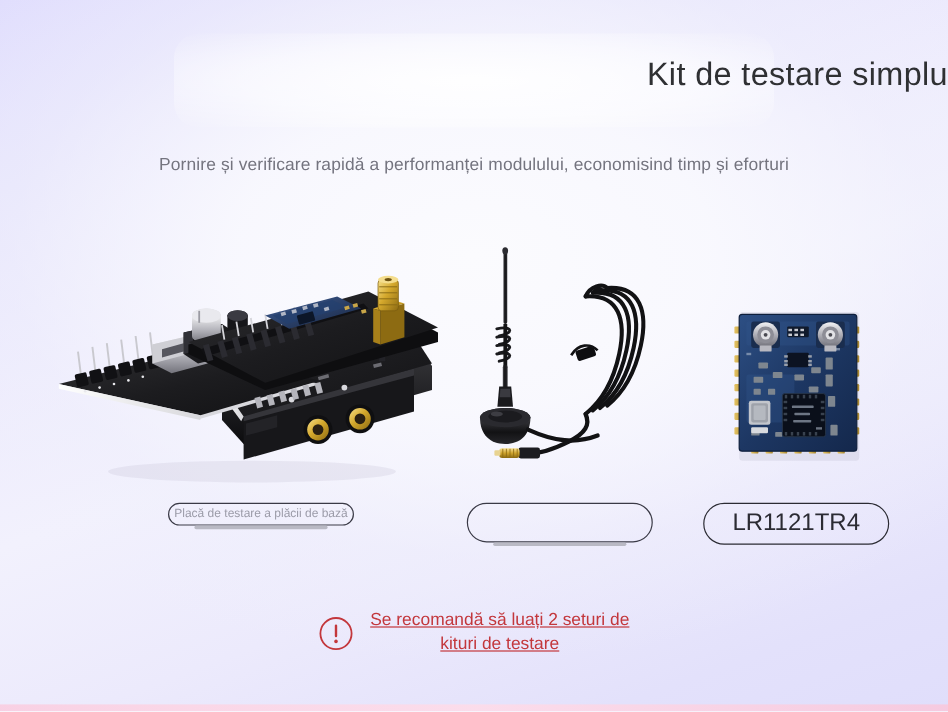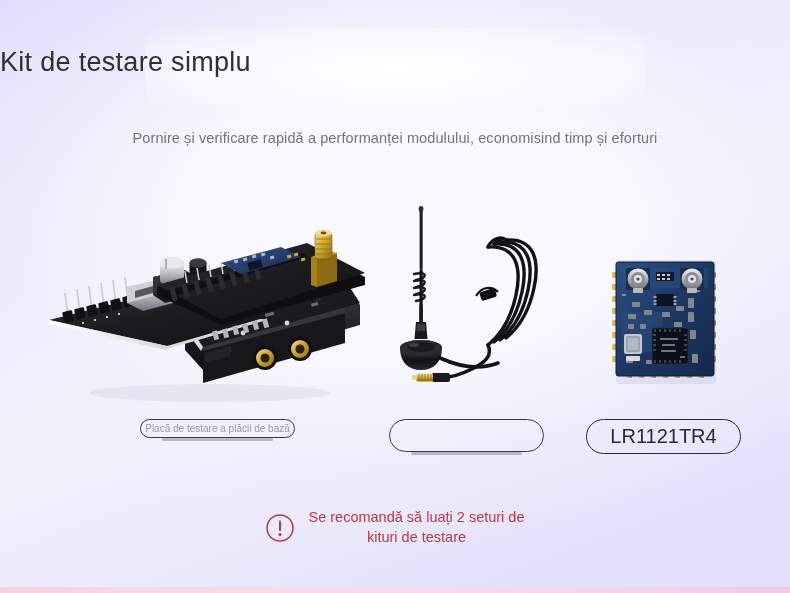--- a/index.html
+++ b/index.html
@@ -20,21 +20,21 @@
     background:linear-gradient(90deg,#f9cfe2 0%,#fbd6e6 20%,#fcdcea 50%,#f9d1e3 80%,#f7c9de 100%);
     opacity:.95;
   }
   
   #title-halo{
     position:absolute;left:145px;top:28px;width:500px;height:78px;
     background:radial-gradient(ellipse at 50% 50%, rgba(255,255,255,.92) 0%, rgba(255,255,255,.55) 55%, rgba(255,255,255,0) 100%);
     border-radius:20px;
   }
   #title{
-    position:absolute;left:0;right:0;top:47px;text-align:left;
+    position:absolute;left:0;right:0;top:47px;text-align:right;
     font-size:27px;font-weight:400;color:#2f3033;letter-spacing:.3px;
   }
   #subtitle{
     position:absolute;left:0;right:0;top:113px;text-align:center;
     font-size:14.5px;font-weight:400;color:#74747f;letter-spacing:.1px;margin-top:17px;
   }
 
   
   .product{position:absolute;}
   #prod-board{left:35px;top:225px;width:330px;height:180px;}
@@ -63,20 +63,21 @@
 
   
   #warning{
     position:absolute;left:0;right:0;top:508px;
     display:flex;align-items:center;justify-content:center;gap:13px;
   }
   #warn-icon{width:30px;height:30px;flex:0 0 30px;}
   #warn-text{
     font-size:14.5px;color:#c3373c;line-height:1.35;text-align:center;
     white-space:pre-line;
+    text-decoration:underline;
   }
 </style>
 </head>
 <body>
 
 <div id="page">
 
   <div id="title-halo"></div>
 
   <div id="title">Kit de testare simplu</div>

